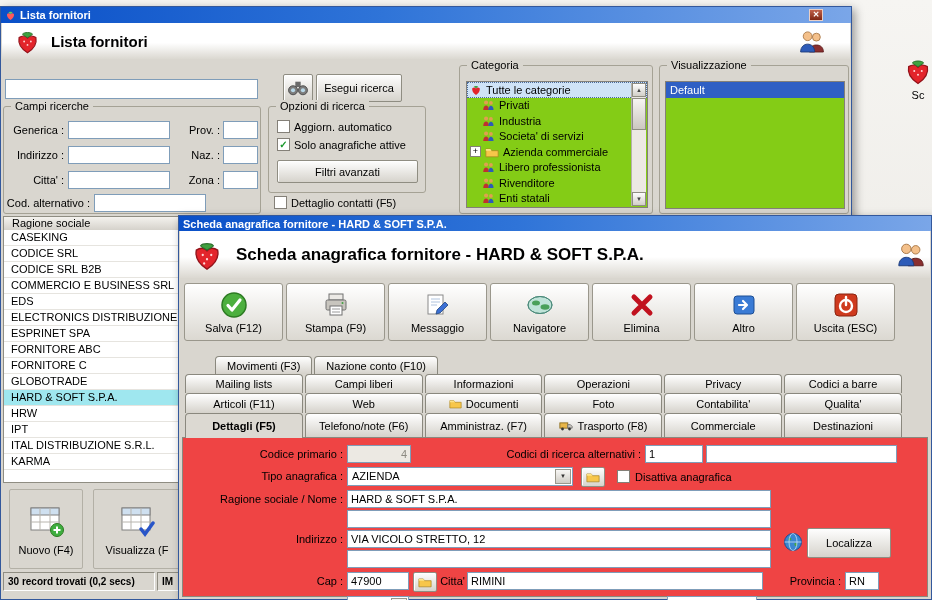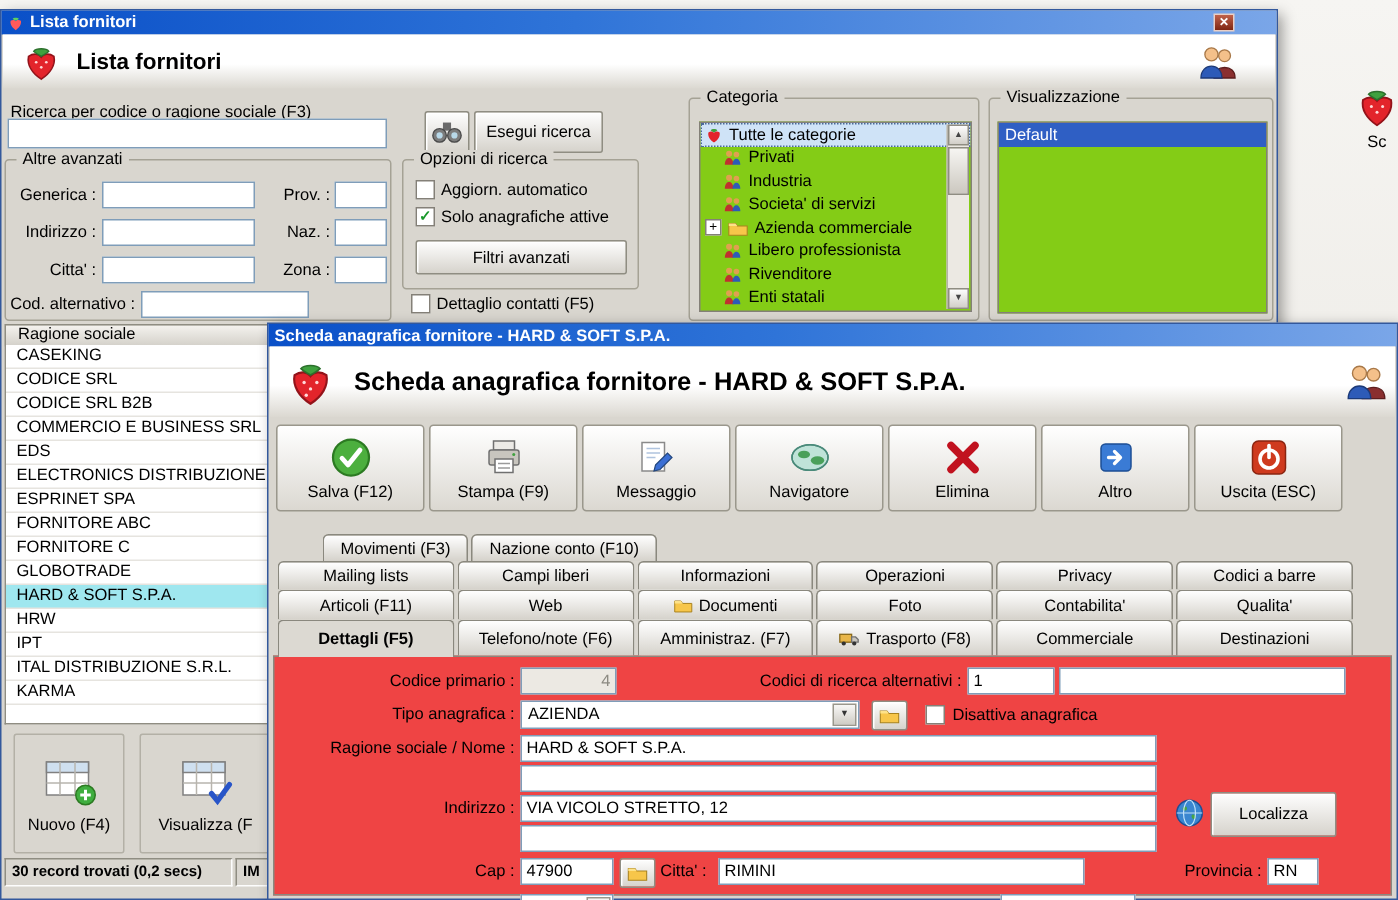--- a/index.html
+++ b/index.html
@@ -99,35 +99,34 @@
       <span style="margin-left:auto">
         <svg class="ic" viewBox="0 0 32 28" width="28" height="25">
           <circle cx="21" cy="9" r="4.5" fill="#f4c08a" stroke="#a87848"></circle>
           <path d="M13 26c0-5.5 3.5-8 8-8s8 2.5 8 8z" fill="#8a2f2f" stroke="#5c1d1d"></path>
           <circle cx="11" cy="8" r="5" fill="#f4c08a" stroke="#a87848"></circle>
           <path d="M3 26c0-6 4-9 8-9s8 3 8 9z" fill="#2d5bb8" stroke="#1c3a78"></path>
         </svg>
       </span>
     </div>
 
-    <div class="lbl" style="left:6px;top:59px">Ricerca per codice o ragione sociale (F3)</div>
     <input class="inp" style="left: 4px; top: 72px; width: 253px; height: 20px;">
     <div class="btn" style="left:282px;top:67px;width:30px;height:28px">
       <svg class="ic" viewBox="0 0 24 20" width="22" height="18">
         <rect x="9" y="3" width="6" height="6" fill="#6a6a6a"></rect>
         <circle cx="6.5" cy="12.5" r="5" fill="#7c7c7c" stroke="#4a4a4a"></circle>
         <circle cx="17.5" cy="12.5" r="5" fill="#7c7c7c" stroke="#4a4a4a"></circle>
         <circle cx="6.5" cy="12.5" r="2.3" fill="#b8d8e8"></circle>
           <circle cx="17.5" cy="12.5" r="2.3" fill="#b8d8e8"></circle>
       </svg>
     </div>
     <div class="btn" style="left:315px;top:67px;width:86px;height:28px">Esegui ricerca</div>
 
     <div class="gb" style="left:2px;top:99px;width:258px;height:108px">
-      <div class="gbt">Altre avanzati</div>
+      <div class="gbt">Campi ricerche</div>
       <div class="lbl rl" style="left:0;top:14px;width:60px">Generica :</div>
       <input class="inp" style="left: 64px; top: 14px; width: 102px;">
       <div class="lbl rl" style="left:168px;top:14px;width:48px">Prov. :</div>
       <input class="inp" style="left: 219px; top: 14px; width: 35px;">
       <div class="lbl rl" style="left:0;top:39px;width:60px">Indirizzo :</div>
       <input class="inp" style="left: 64px; top: 39px; width: 102px;">
       <div class="lbl rl" style="left:168px;top:39px;width:48px">Naz. :</div>
       <input class="inp" style="left: 219px; top: 39px; width: 35px;">
       <div class="lbl rl" style="left:0;top:64px;width:60px">Citta' :</div>
       <input class="inp" style="left: 64px; top: 64px; width: 102px;">
@@ -442,21 +441,21 @@
 
       <div class="lbl rl" style="left:60px;top:134px;width:100px">Cap :</div>
       <input class="inp" style="left: 164px; top: 134px; width: 62px;" value="47900">
       <div class="btn" style="left:230px;top:134px;width:24px;height:20px">
         <svg class="ic" viewBox="0 0 16 13" width="14" height="12">
             <path d="M1 3h5l1.5 2H15v7H1z" fill="#f7c64a" stroke="#a8821e" stroke-width="0.8"></path>
             <path d="M1 3h5l1.5 2H1z" fill="#fde289"></path>
           </svg>
       </div>
       <div class="lbl rl" style="left:240px;top:134px;width:48px">Citta' :</div>
-      <input class="inp" style="left: 296px; top: 134px; width: 244px;" value="RIMINI">
+      <input class="inp" style="left: 284px; top: 134px; width: 296px;" value="RIMINI">
       <div class="lbl rl" style="left:594px;top:134px;width:64px">Provincia :</div>
       <input class="inp" style="left: 662px; top: 134px; width: 34px;" value="RN">
 
       <div class="lbl rl" style="left:0;top:158px;width:160px">Nazione :</div>
       <div class="dd" style="left:164px;top:158px;width:62px">
         <span>IT</span>
         <span class="ddb">▼</span>
       </div>
       <div class="lbl" style="left:240px;top:158px">Italy (IT)</div>
       <div class="lbl rl" style="left:430px;top:158px;width:50px">Zona :</div>

